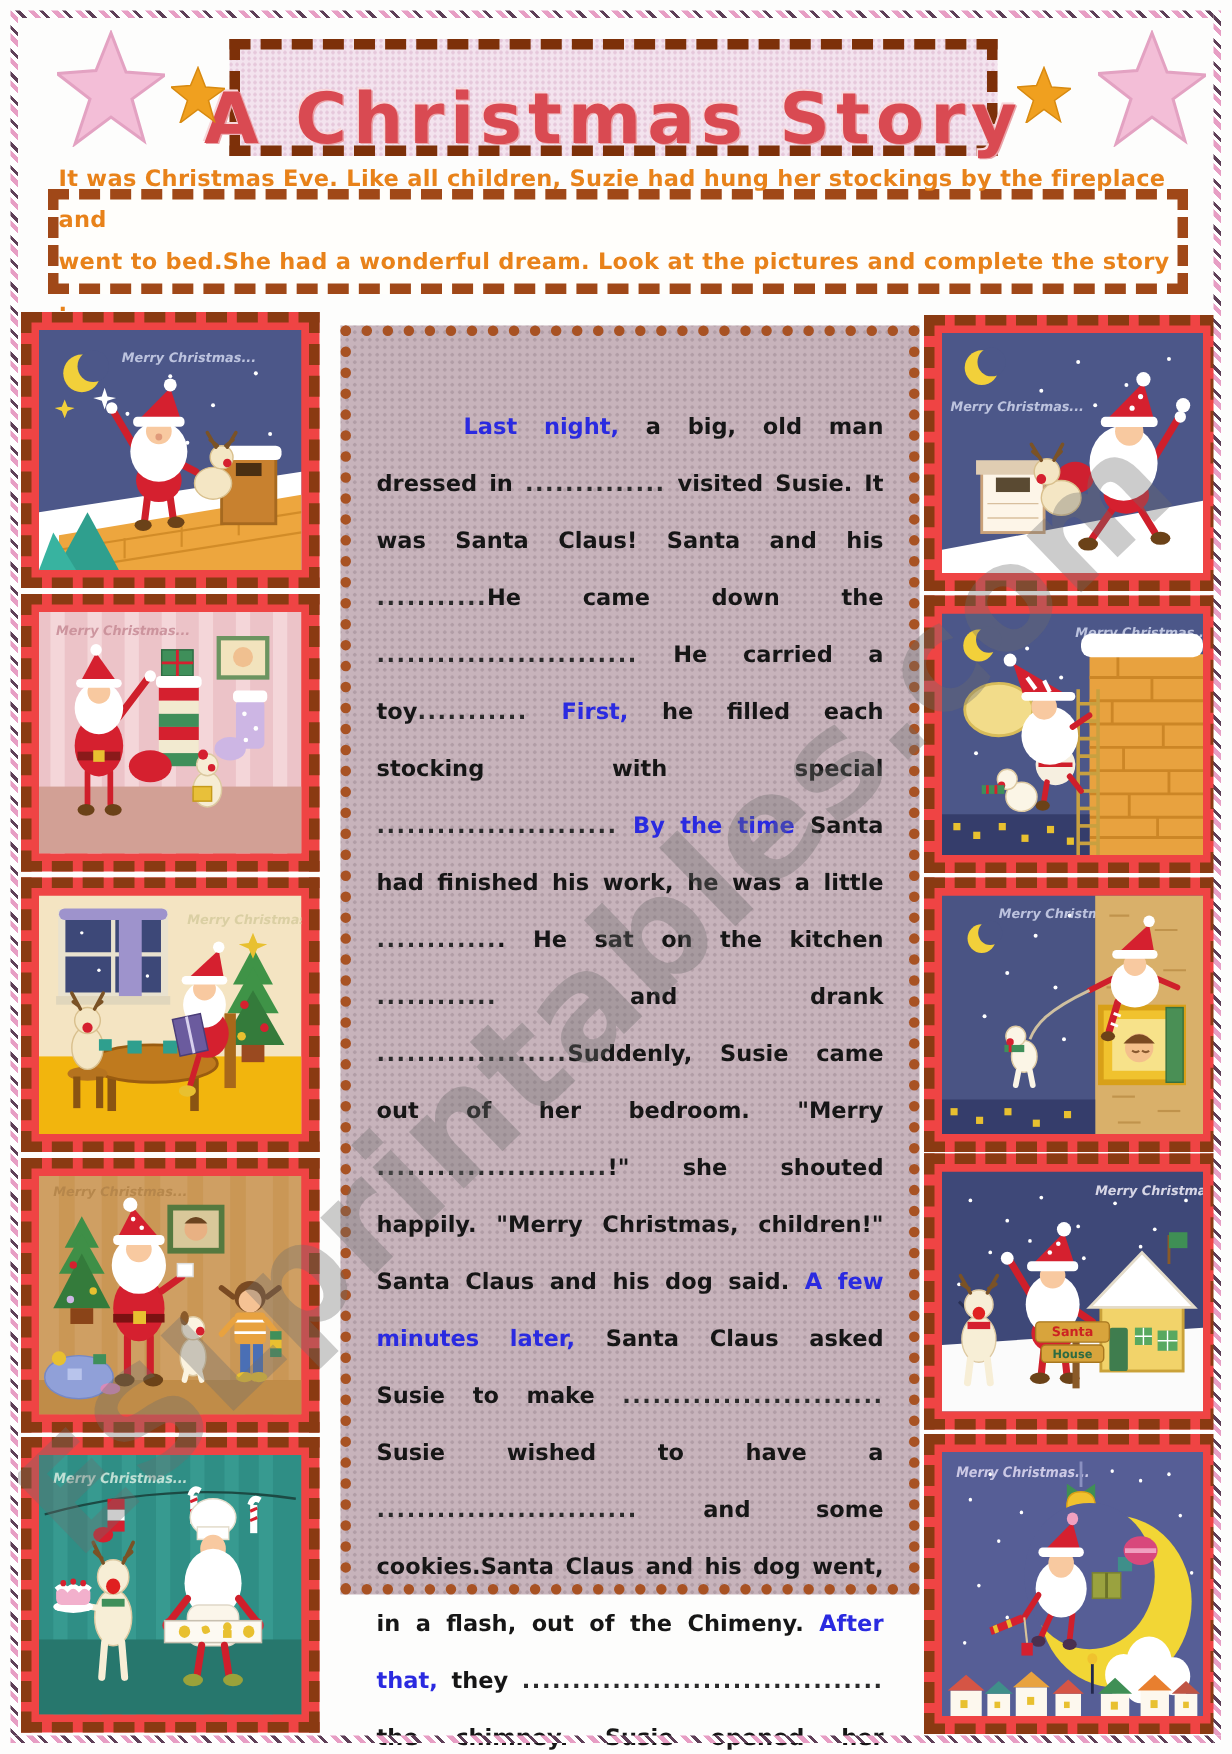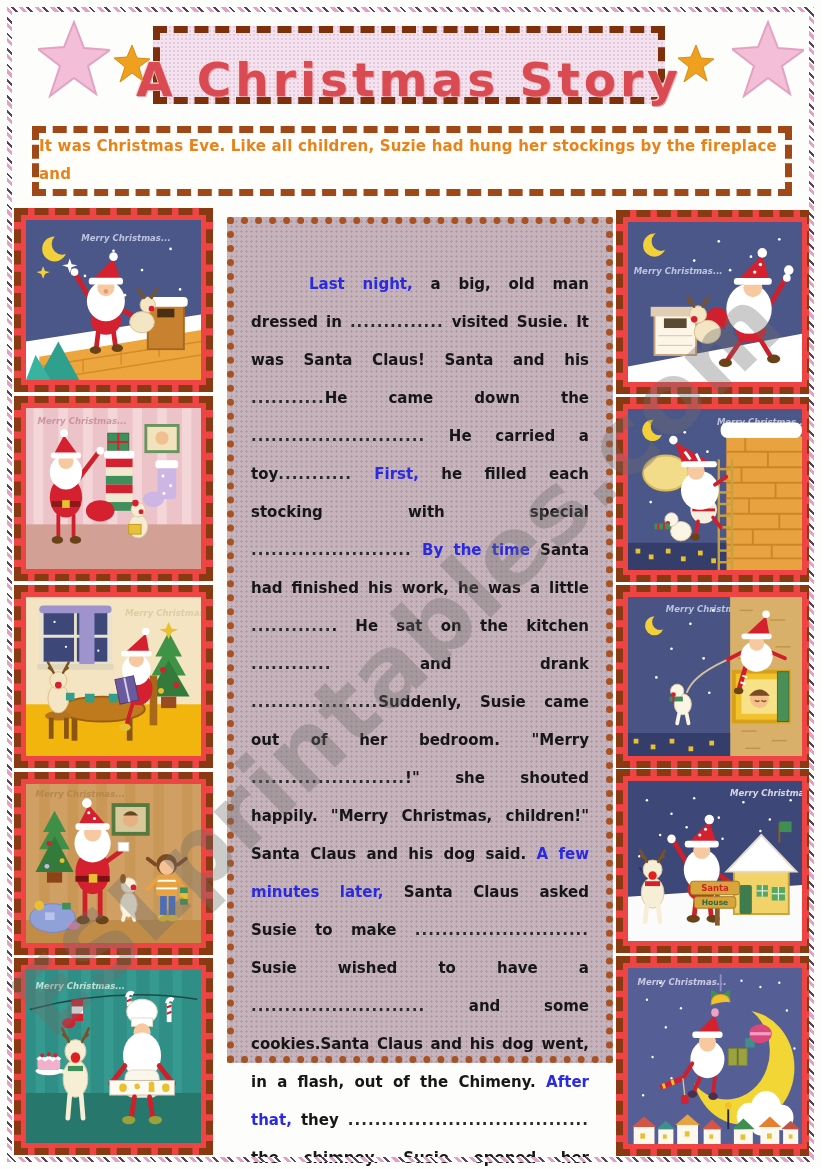--- a/index.html
+++ b/index.html
@@ -85,20 +85,21 @@
 <svg class="deco-star" style="left:732px;top:20px" width="72" height="78" viewBox="0 0 72 78">
   <polygon points="36,2 46,28 72,30 50,46 58,74 36,58 12,76 22,46 0,29 26,27" fill="#f3bed7" stroke="#e3a2c2" stroke-width="2"></polygon>
 </svg>
 
 <div class="title-box">
   <div class="title-text">A Christmas Story</div>
 </div>
 
 <div class="instruction-box">
   <div class="instruction-line">It was Christmas Eve. Like all children, Suzie had hung her stockings by the fireplace and</div>
+  <div class="instruction-line">went to bed.She had a wonderful dream. Look at the pictures and complete the story .</div>
 </div>
 
 <div class="watermark">ESLprintables.com</div>
 
 <div class="frame" style="left:14px;top:208px;width:199px;height:184px">
 <svg viewBox="0 0 184 166" preserveAspectRatio="none">
   <rect width="184" height="166" fill="#4c5789"></rect>
   <g fill="#fff">
     <circle cx="92" cy="32" r="1.4"></circle>
         <circle cx="122" cy="52" r="1.4"></circle>

